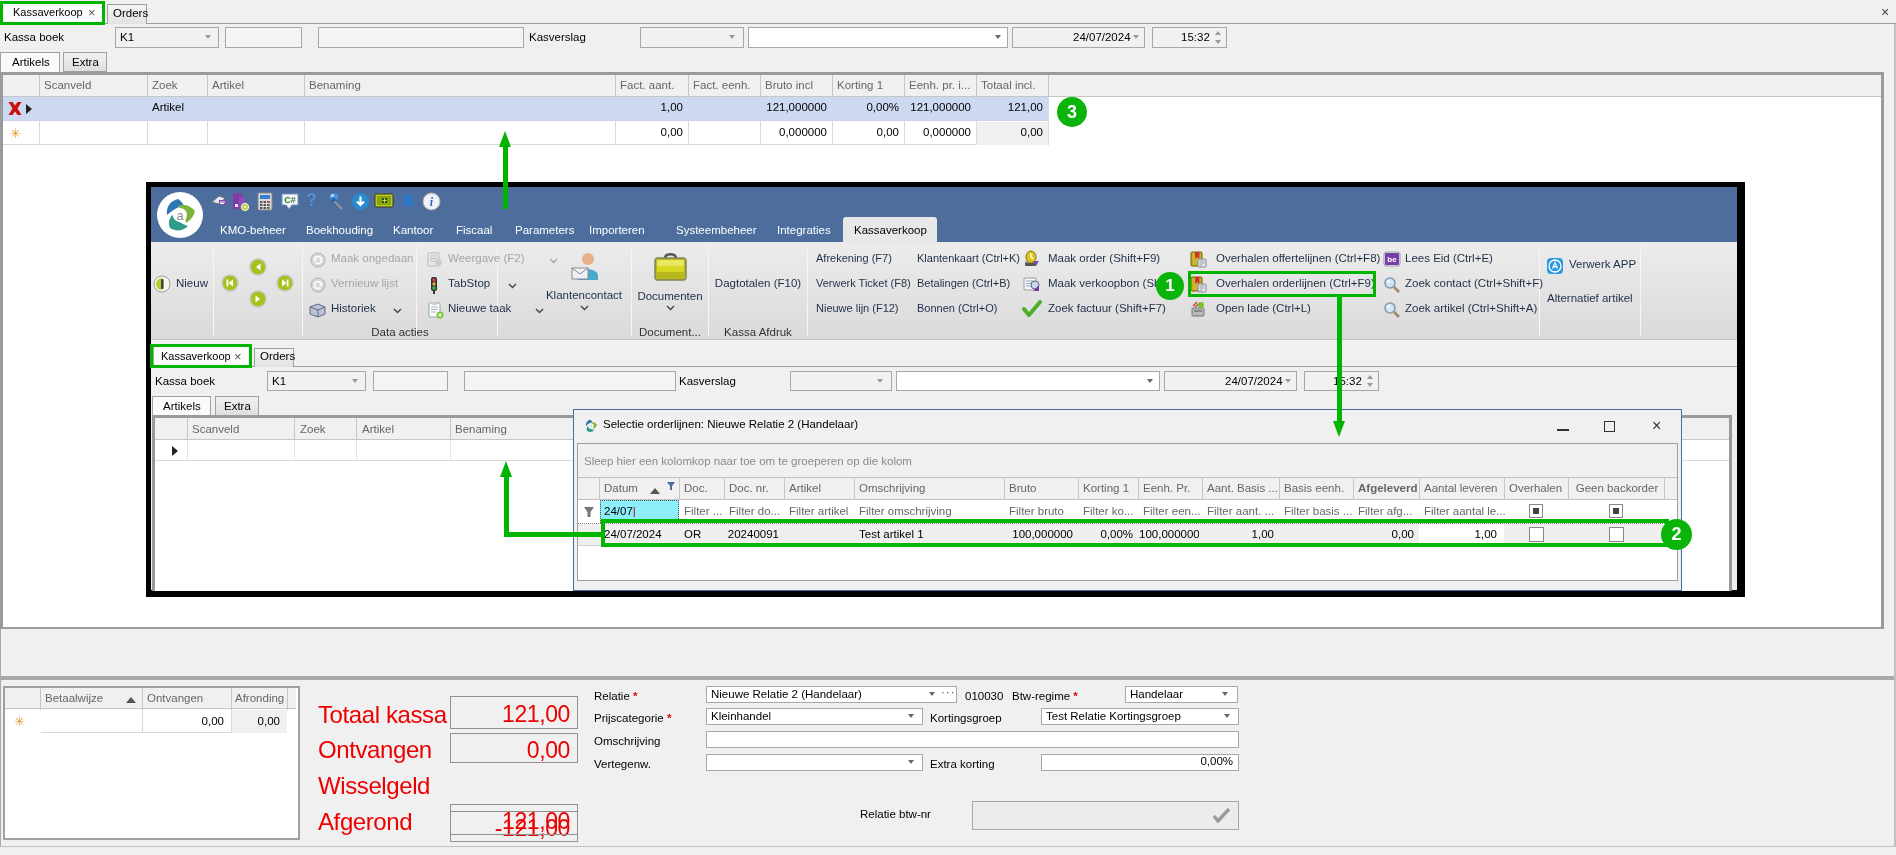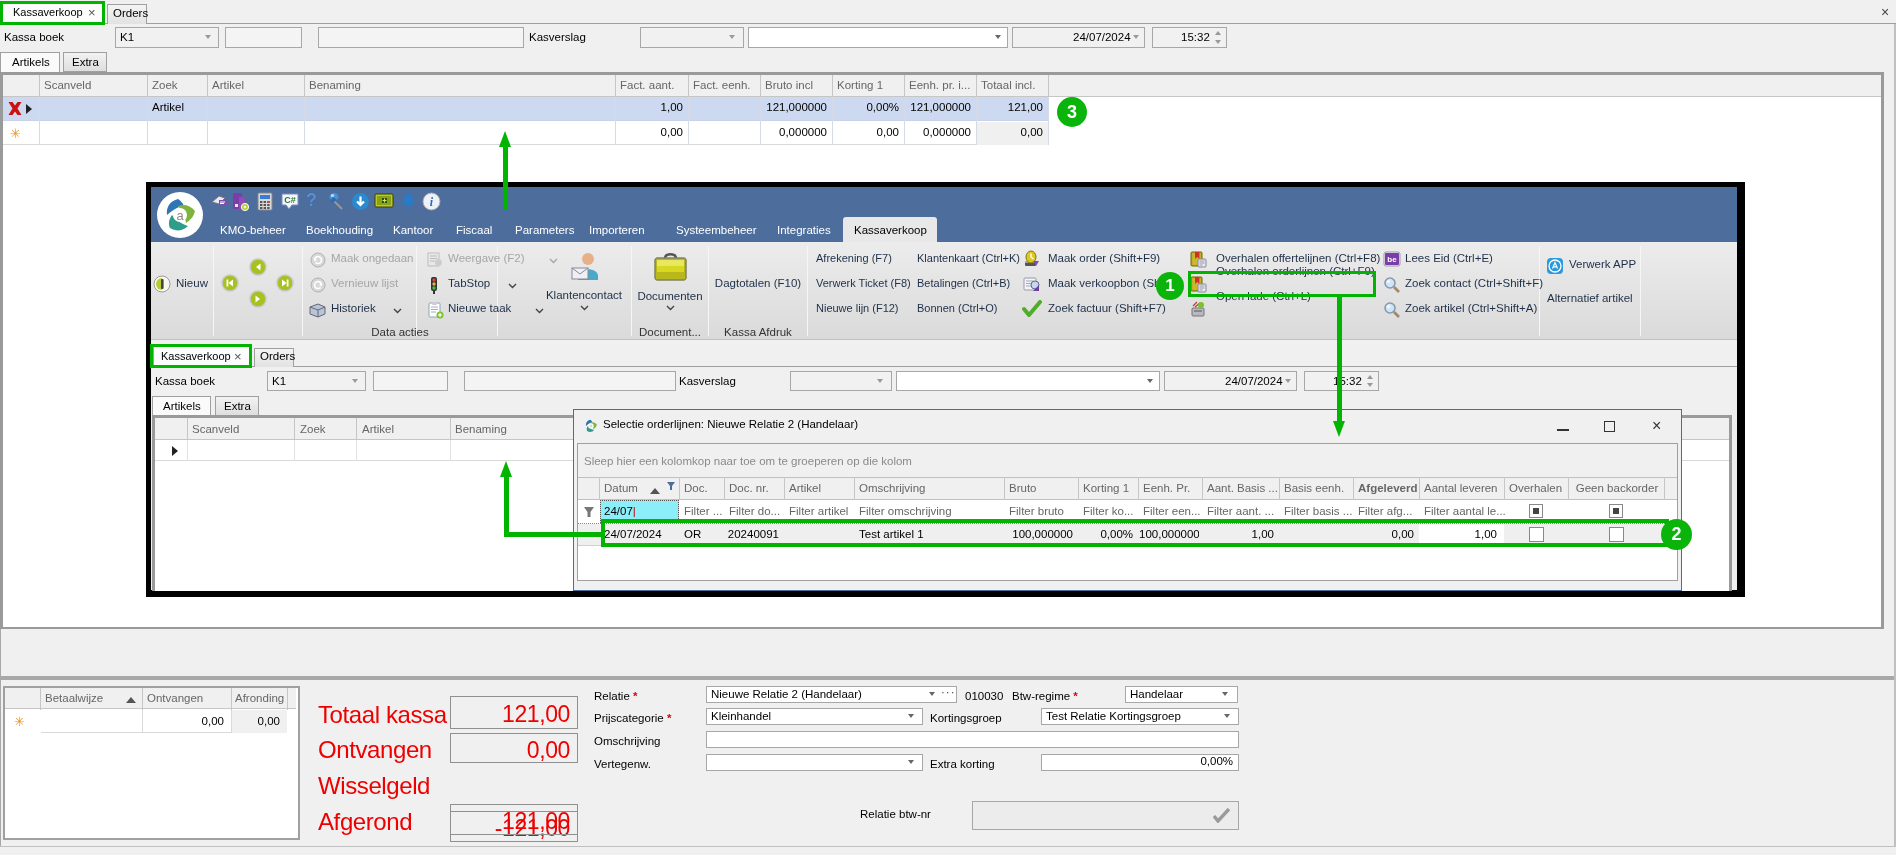--- a/index.html
+++ b/index.html
@@ -431,28 +431,28 @@
       <path d="M10.5 11 h5 M10.5 13 h5 M10.5 15 h3" stroke="#99a"></path>
     </svg>
   <div class="abs" style="left:1216px;top:252px;">Overhalen offertelijnen (Ctrl+F8)</div>
   <svg class="abs" style="left:1189px;top:275px;" width="18" height="18" viewBox="0 0 18 18">
       <rect x="2" y="2" width="11" height="14" rx="1" fill="#b8a820" stroke="#776708"></rect>
       <rect x="3.5" y="3" width="8" height="12" fill="#ccb830"></rect>
       <path d="M6 2 L6 9 L8.2 7 L10.4 9 L10.4 2 Z" fill="#d03028"></path>
       <rect x="9" y="9" width="8" height="8" rx="1" fill="#e8e8f0" stroke="#889"></rect>
       <path d="M10.5 11 h5 M10.5 13 h5 M10.5 15 h3" stroke="#99a"></path>
     </svg>
-  <div class="abs" style="left:1216px;top:265px;">Overhalen orderlijnen (Ctrl+F9)</div>
+  <div class="abs" style="left:1216px;top:277px;">Overhalen orderlijnen (Ctrl+F9)</div>
   <svg class="abs" style="left:1189px;top:300px;" width="18" height="18" viewBox="0 0 18 18">
       <rect x="3" y="8" width="12" height="8" rx="1" fill="#b8b8c0" stroke="#777"></rect>
       <rect x="5" y="10" width="8" height="2" fill="#888"></rect>
       <path d="M4 6 L8 2 M6 7 L11 3" stroke="#c04040" stroke-width="1.3"></path>
       <circle cx="12" cy="5" r="3" fill="#7ac32a"></circle>
     </svg>
-  <div class="abs" style="left:1216px;top:290px;">Open lade (Ctrl+L)</div>
+  <div class="abs" style="left:1216px;top:302px;">Open lade (Ctrl+L)</div>
 
   <svg class="abs" style="left:1383px;top:251px;" width="18" height="16" viewBox="0 0 18 16">
       <rect x="1" y="1" width="16" height="14" rx="2" fill="#f0f0f8" stroke="#99a"></rect>
       <rect x="2" y="2" width="14" height="12" rx="1" fill="#7a3ca8"></rect>
       <text x="9" y="11" font-size="8" fill="#fff" text-anchor="middle" font-family="Liberation Sans" font-weight="bold">be</text>
     </svg>
   <div class="abs" style="left:1405px;top:252px;">Lees Eid (Ctrl+E)</div>
   <svg class="abs" style="left:1383px;top:276px;" width="18" height="18" viewBox="0 0 18 18">
       <circle cx="7" cy="7" r="5" fill="#cfe4f4" stroke="#8899aa" stroke-width="1.6"></circle>
       <circle cx="5.5" cy="5.5" r="1.8" fill="#eef6fc"></circle>

